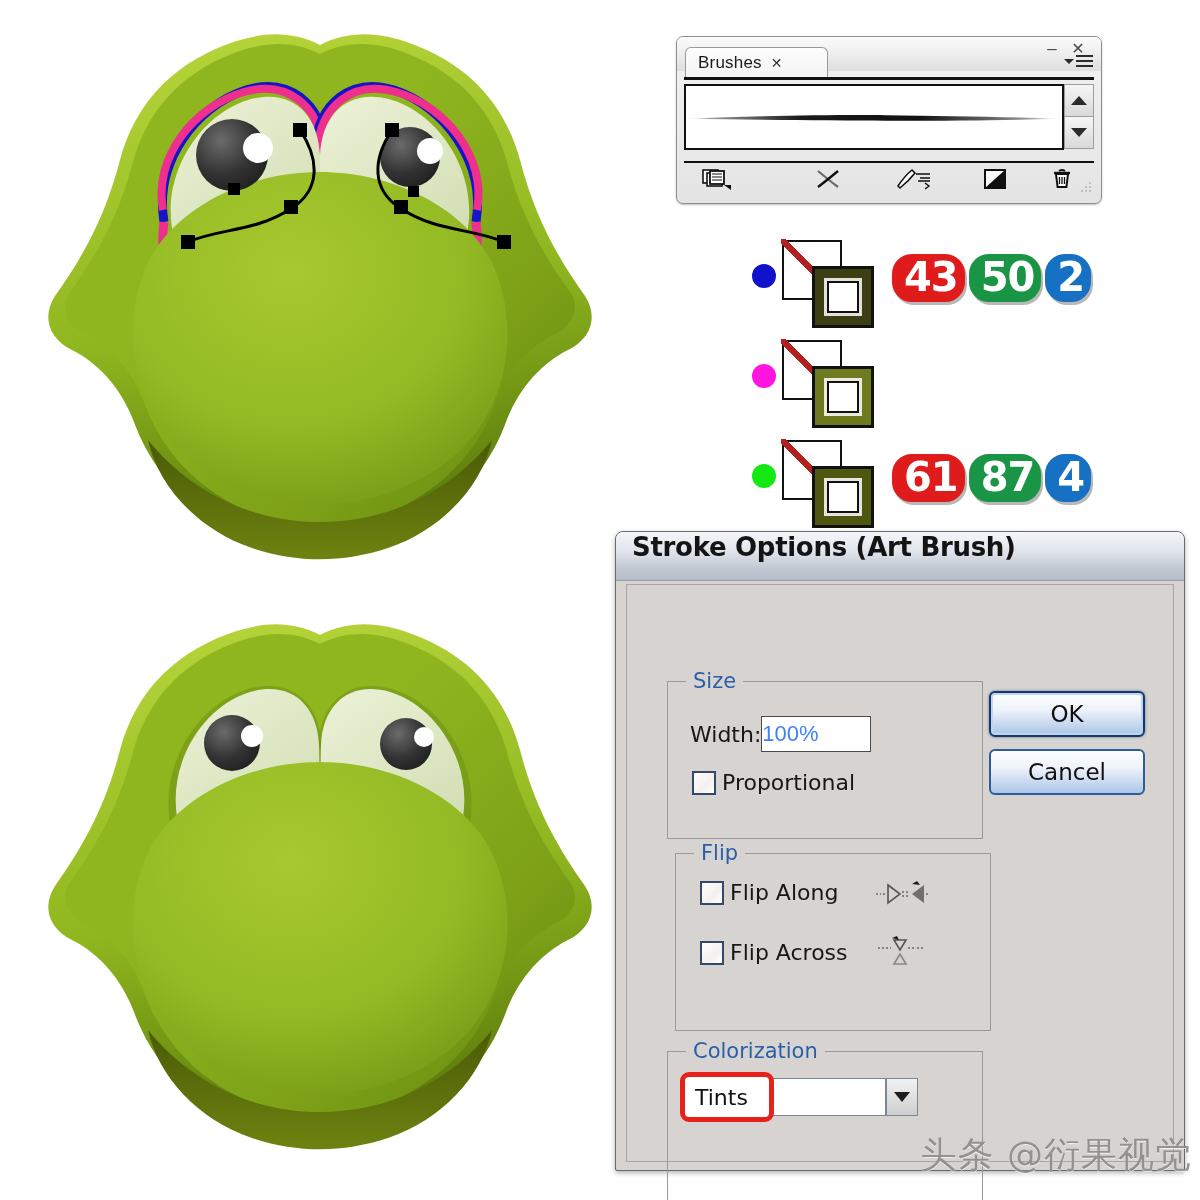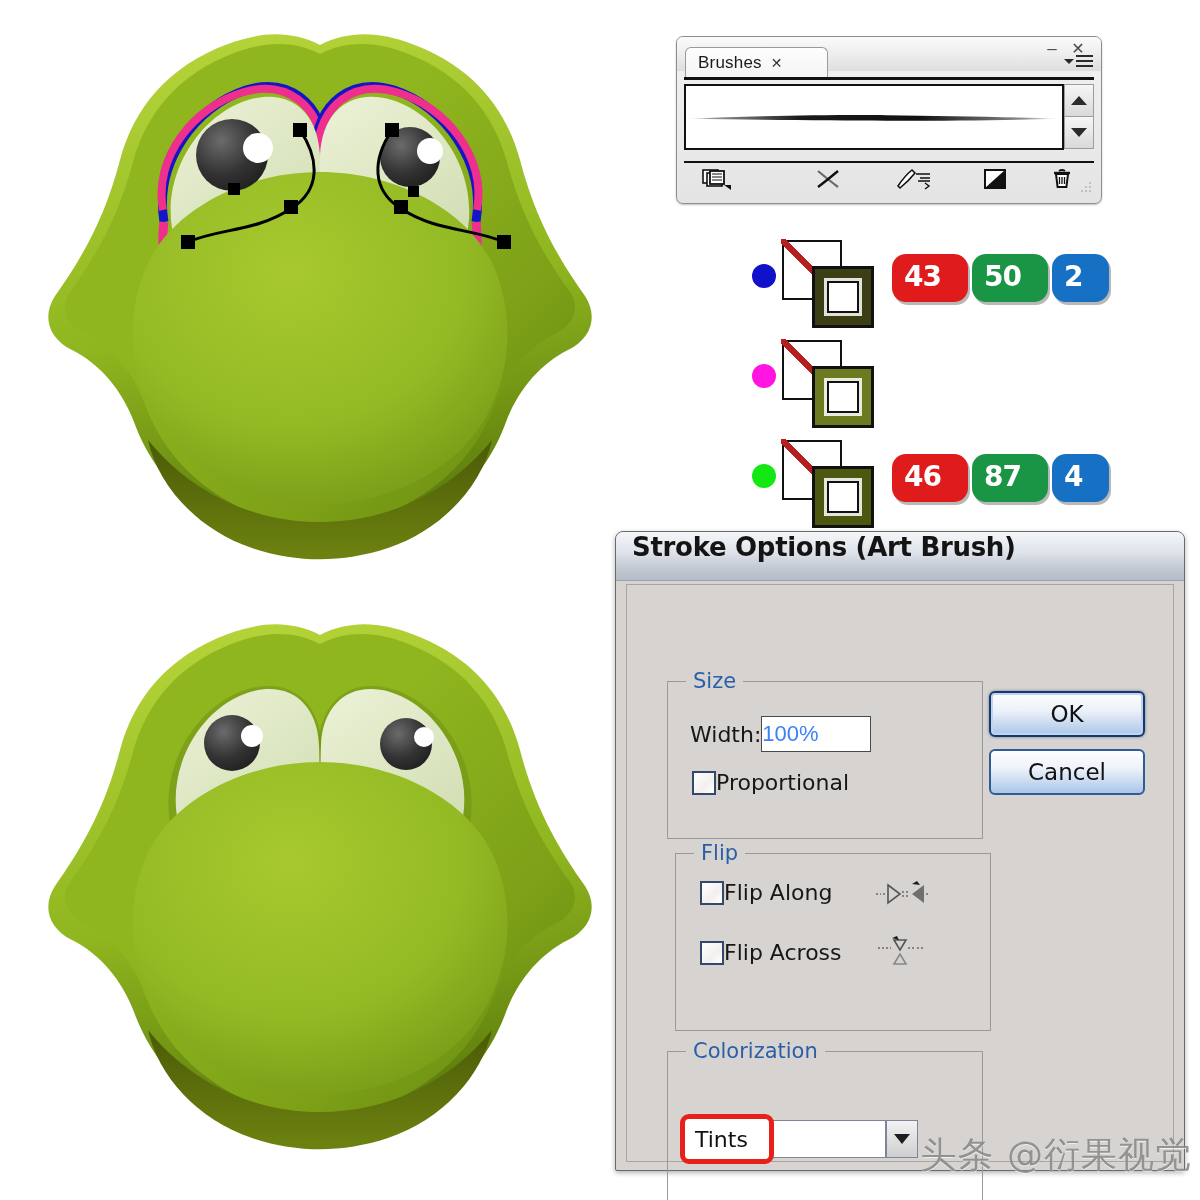--- a/index.html
+++ b/index.html
@@ -96,24 +96,24 @@
     box-sizing:border-box;
     display:flex;align-items:center;justify-content:center;
   }
   .si-fill .inner{
     width:28px;height:28px;background:#fff;border:2px solid #111;
     box-shadow:0 0 0 3px rgba(255,255,255,.85);
   }
   .rgb-group{position:absolute;left:152px;top:18px;display:flex;align-items:center;gap:4px;}
   .rgb-chip{
     font-family:"DejaVu Sans", sans-serif;
-    font-weight:bold;font-size:28px;line-height:30px;
+    font-weight:bold;font-size:40px;line-height:30px;
     color:#ffffff;
-    padding:5px 24px 7px 9px;
-    border-radius:14px;
+    padding:5px 4px 7px 9px;
+    border-radius:20px;
     letter-spacing:-1px;
     text-shadow:none;
     box-shadow:2px 3px 0 rgba(0,0,0,.28);
     -webkit-text-stroke:0;
   }
   .chip-r{background:#e01b1b;border:3px solid #e01b1b;}
   .chip-g{background:#1a9445;border:3px solid #1a9445;}
   .chip-b{background:#1670c4;border:3px solid #1670c4;}
 
   
@@ -149,33 +149,33 @@
   #fs-color{left:38px;top:466px;width:290px;height:164px;}
 
   .field-row{position:absolute;display:flex;align-items:center;}
   #width-row{left:22px;top:34px;}
   .lbl{font-size:22px;color:#171717;font-family:"DejaVu Sans", sans-serif;}
   #width-input{
     width:108px;height:34px;background:#fff;border:1px solid #4a4a4a;
     display:flex;align-items:center;
     font-size:22px;color:#3b82f6;font-family:Liberation Sans, sans-serif;
   }
-  .cb-row{position:absolute;display:flex;align-items:center;}
+  .cb-row{position:absolute;display:flex;align-items:center;gap:6px;}
   .checkbox{
     width:24px;height:24px;background:linear-gradient(135deg,#fff 0%,#f4efef 60%,#ffffff 100%);
     border:2px solid #34486b;box-sizing:border-box;
   }
   #cb-proportional{left:24px;top:88px;}
   #cb-flip-along{left:24px;top:26px;}
   #cb-flip-across{left:24px;top:86px;}
   .flip-ico{position:absolute;width:60px;height:36px;}
   #ico-flip-along{left:196px;top:22px;}
   #ico-flip-across{left:196px;top:80px;}
 
-  #color-select-wrap{position:absolute;left:18px;top:26px;width:232px;height:40px;margin-top:42px;}
+  #color-select-wrap{position:absolute;left:18px;top:26px;width:232px;height:40px;}
   #color-select{
     position:absolute;left:0;top:0;width:200px;height:38px;
     background:#fff;border:1px solid #7b8699;box-sizing:border-box;
     display:flex;align-items:center;padding-left:8px;
     font-size:22px;color:#111;font-family:"DejaVu Sans", sans-serif;
   }
   #color-select-highlight{
     position:absolute;left:-6px;top:-6px;width:94px;height:50px;
     border:5px solid #e8201a;border-radius:9px;background:#fff;
     display:flex;align-items:center;padding-left:10px;box-sizing:border-box;
@@ -514,21 +514,21 @@
       <div class="row-dot" style="background:#13e813;"></div>
       <div class="si-wrap">
         <div class="si-none">
           <div class="slash"></div>
         </div>
         <div class="si-fill" style="background:#4d5710;">
           <div class="inner"></div>
         </div>
       </div>
       <div class="rgb-group">
-        <div class="rgb-chip chip-r">46</div>
+        <div class="rgb-chip chip-r">61</div>
         <div class="rgb-chip chip-g">87</div>
         <div class="rgb-chip chip-b">4</div>
       </div>
     </div>
   </div>
 
   <div id="stroke-dialog">
     <div id="dialog-titlebar">
       <div id="dialog-title">Stroke Options (Art Brush)</div>
     </div>

